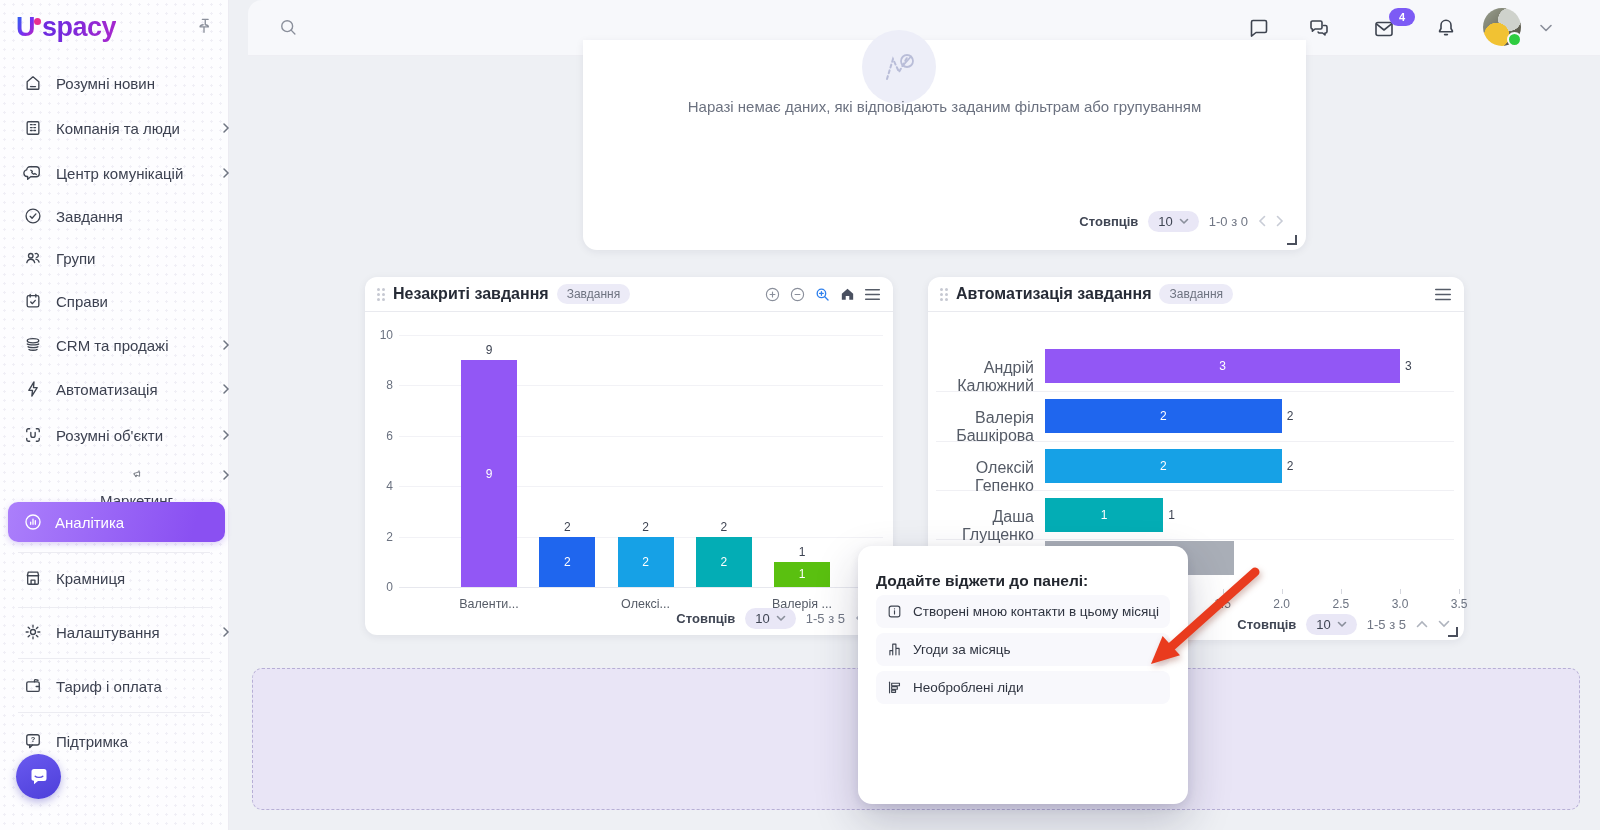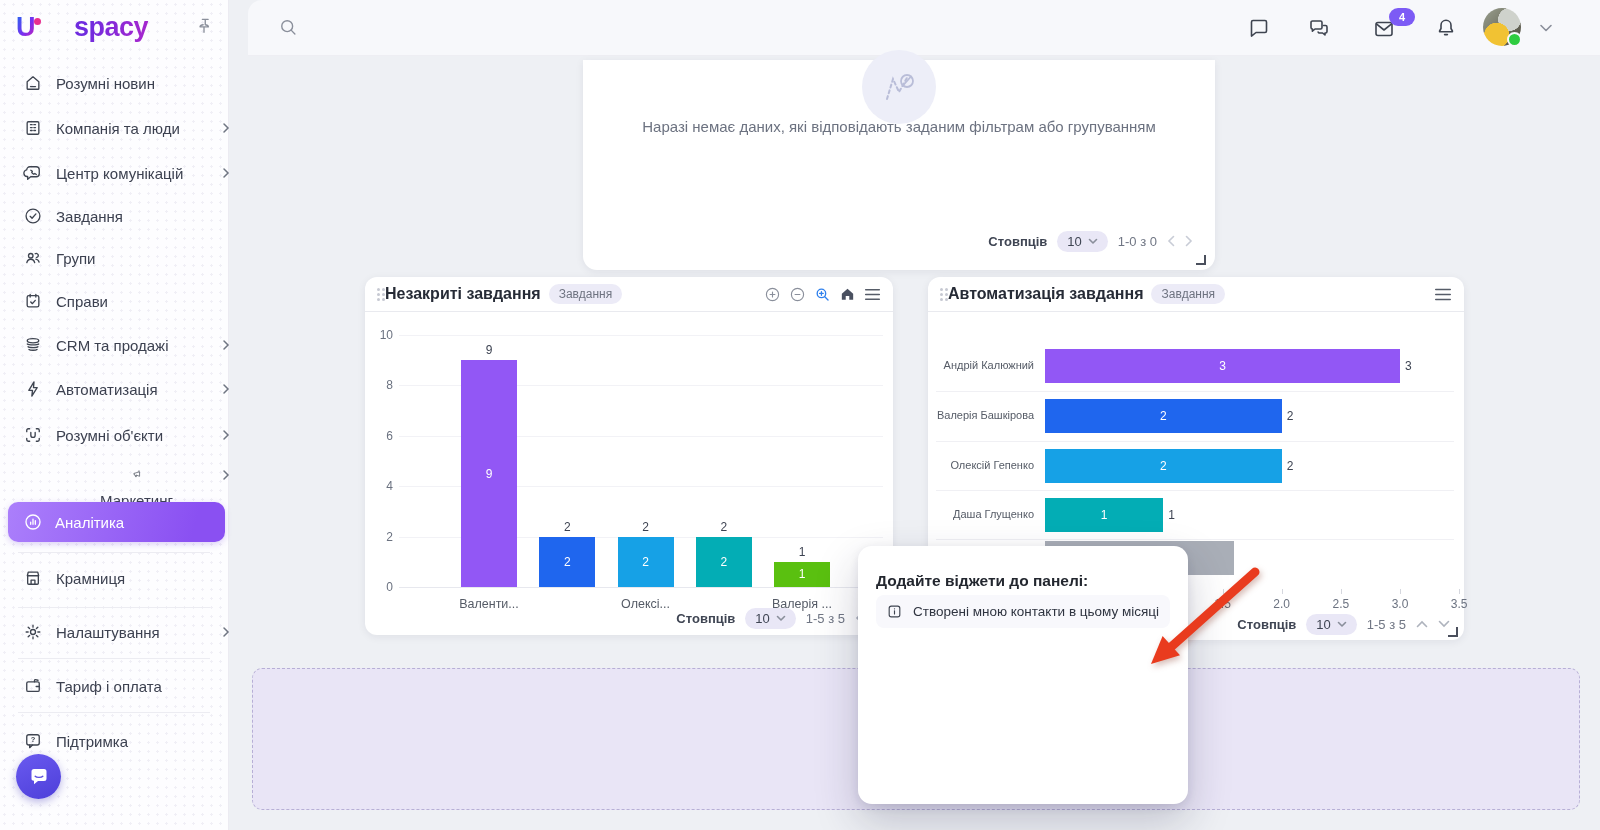--- a/index.html
+++ b/index.html
@@ -12,21 +12,21 @@
   .icg{stroke:#8a8f9b;fill:none;stroke-width:1.6;stroke-linecap:round;stroke-linejoin:round;}
 
   
   .sidebar{left:0;top:0;width:228px;height:830px;background:#fdfdff;border-right:1px solid #ecebf2;
            background-image:radial-gradient(#f0eff6 1px,transparent 1.2px);background-size:9px 9px;}
   .logo{left:16px;top:12px;font-size:27px;font-weight:800;letter-spacing:-0.5px;display:flex;align-items:center;}
   .logo-u{background:linear-gradient(125deg,#2b63f0 10%,#7a2ff0 55%,#cf1fae 95%);
           -webkit-background-clip:text;background-clip:text;color:transparent;}
   .logo-dot{width:7px;height:7px;border-radius:50%;background:#e9308f;margin:-12px 1px 0 -1px;}
   .logo-rest{background:linear-gradient(100deg,#6f2bdf 20%,#a227cf 90%);
-          -webkit-background-clip:text;background-clip:text;color:transparent;margin-left:32px;}
+          -webkit-background-clip:text;background-clip:text;color:transparent;}
   .mi{left:0;width:227px;height:40px;display:flex;align-items:center;padding-left:23px;gap:13px;
       font-size:15px;color:#3c4150;cursor:pointer;}
   .mi .chev{position:absolute;right:18px;}
   .mi-active{left:8px;width:202px;height:40px;border-radius:10px;display:flex;align-items:center;
       padding-left:15px;gap:12px;font-size:15px;color:#fff;
       background:linear-gradient(105deg,#ab7ffb 0%,#8a50f2 85%);box-shadow:0 2px 6px rgba(120,70,220,.25);}
   .sdiv{left:18px;width:192px;height:1px;background:#ececf2;}
   .chat-launcher{left:16px;top:754px;width:45px;height:45px;border-radius:50%;
       background:linear-gradient(155deg,#6a5af0,#4d3fd9);display:flex;align-items:center;justify-content:center;
       box-shadow:0 3px 8px rgba(60,50,180,.35);cursor:pointer;}
@@ -38,26 +38,26 @@
          font-size:11px;font-weight:700;display:flex;align-items:center;justify-content:center;padding:0 4px;}
   .avatar{width:38px;height:38px;border-radius:50%;
       background:radial-gradient(circle at 36% 72%,#f1c233 0 34%,transparent 35%),
                  radial-gradient(circle at 70% 30%,#cfd2cc 0 30%,transparent 31%),
                  linear-gradient(135deg,#9aa08f,#4c483b);}
   .status-dot{position:absolute;right:-1px;bottom:-1px;width:11px;height:11px;border-radius:50%;
       background:#2ecc40;border:2px solid #f7f8fb;}
 
   
   .card{background:#fff;box-shadow:0 2px 8px rgba(25,28,50,.07);}
-  .top-widget{left:583px;top:60px;width:632px;height:210px;border-radius:0 0 14px 14px;}
+  .top-widget{left:583px;top:40px;width:723px;height:210px;border-radius:0 0 14px 14px;}
   .left-card{left:365px;top:277px;width:528px;height:358px;border-radius:12px;}
   .right-card{left:928px;top:277px;width:536px;height:363px;border-radius:12px;}
   .card-header{position:absolute;left:0;top:0;right:0;height:34px;display:flex;align-items:center;
       padding:0 12px;border-bottom:1px solid #e9eaef;}
-  .card-title{font-size:16px;font-weight:700;color:#262b36;white-space:nowrap;}
+  .card-title{font-size:16px;font-weight:700;color:#262b36;margin-left:8px;white-space:nowrap;}
   .tag-pill{margin-left:8px;background:#ecebf7;color:#6e7380;font-size:12px;border-radius:12px;
       padding:3px 10px;white-space:nowrap;}
   .hicons{margin-left:auto;display:flex;align-items:center;gap:8px;}
   .dragdots{display:grid;grid-template-columns:3px 3px;gap:2px;}
   .dragdots i{width:3px;height:3px;border-radius:50%;background:#c6c9d2;}
   .rsz{position:absolute;width:8px;height:8px;border-right:2px solid #4a4f5c;border-bottom:2px solid #4a4f5c;}
 
   .empty-circle{left:279px;top:-10px;width:74px;height:74px;border-radius:50%;background:#edeef8;
       display:flex;align-items:center;justify-content:center;}
   .empty-msg{left:0;top:58px;width:100%;text-align:center;font-size:15px;color:#6c7280;}
@@ -71,21 +71,21 @@
   
   .vplot{left:0;top:40px;width:528px;height:300px;}
   .hplot{left:0;top:34px;width:536px;height:306px;}
   .grid{position:absolute;left:34px;right:10px;height:1px;background:#f2f2f6;}
   .grid0{background:#e7e8ee;}
   .ytick{position:absolute;left:6px;width:22px;text-align:right;font-size:12px;color:#6b7280;}
   .vbar{position:absolute;width:56px;}
   .vlab-above{position:absolute;width:56px;text-align:center;font-size:12px;color:#3d4352;}
   .vlab-in{position:absolute;width:56px;text-align:center;font-size:12px;color:#fff;}
   .xlab{position:absolute;width:120px;text-align:center;font-size:12.5px;color:#555b66;}
-  .hrow-lab{position:absolute;left:0;width:106px;text-align:right;font-size:11px;color:#555b66;}
+  .hrow-lab{position:absolute;left:0;width:106px;text-align:right;font-size:16px;color:#555b66;}
   .hbar{position:absolute;height:34px;}
   .hlab-in{position:absolute;text-align:center;font-size:12px;color:#fff;}
   .hlab-out{position:absolute;font-size:12px;color:#3d4352;}
   .hsep{position:absolute;left:8px;right:10px;height:1px;background:#f0f0f4;}
   .htickmark{position:absolute;width:1px;height:5px;background:#d5d7de;}
   .hticklab{position:absolute;width:36px;text-align:center;font-size:12px;color:#6b7280;}
 
   
   .dropzone{left:252px;top:668px;width:1326px;height:140px;border-radius:10px;
       background:#e9e5f6;border:1.6px dashed #b7afd6;}
@@ -518,20 +518,33 @@
   <div class="abs popup">
     <div class="popup-title">Додайте віджети до панелі:</div>
     <div class="witem">
       <svg width="17" height="17" viewBox="0 0 24 24" class="ic">
           <rect x="4.5" y="4.5" width="15" height="15" rx="3"></rect>
           <path d="M12 11v4.5"></path>
           <circle cx="12" cy="8.2" r="0.9" fill="#3e4450" stroke="none"></circle>
         </svg>
       <span>Створені мною контакти в цьому місяці</span>
     </div>
+    <div class="witem">
+      <svg width="17" height="17" viewBox="0 0 24 24" class="ic">
+          <path d="M5.5 19.5v-6h4v6M9.5 19.5V4.5h4.5v15M14 19.5v-9h4.5v9"></path>
+        </svg>
+      <span>Угоди за місяць</span>
+    </div>
+    <div class="witem">
+      <svg width="17" height="17" viewBox="0 0 24 24" class="ic">
+          <path d="M5 4.5v15"></path>
+          <path d="M8 6h11v3.5H8zM8 11h8v3.5H8zM8 15.8h5.5v3H8z"></path>
+        </svg>
+      <span>Необроблені ліди</span>
+    </div>
   </div>
 
   <svg class="abs arrow-svg" width="135" height="122" viewBox="0 0 135 122">
     <line x1="120" y1="16" x2="36" y2="91" stroke="#e93b1e" stroke-width="9" stroke-linecap="round"></line>
     <polygon points="16,108 27.6,79.9 45,99.3" fill="#e93b1e"></polygon>
   </svg>
 
 </div>
 
 </body></html>

